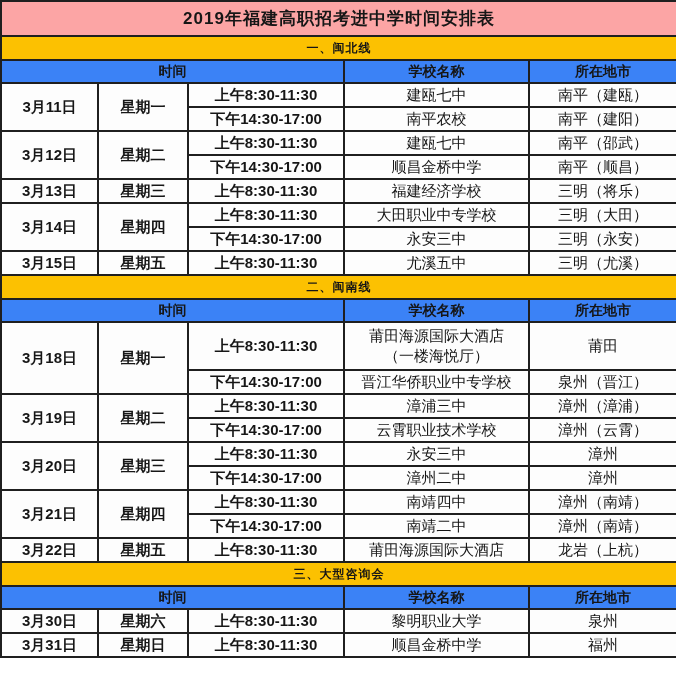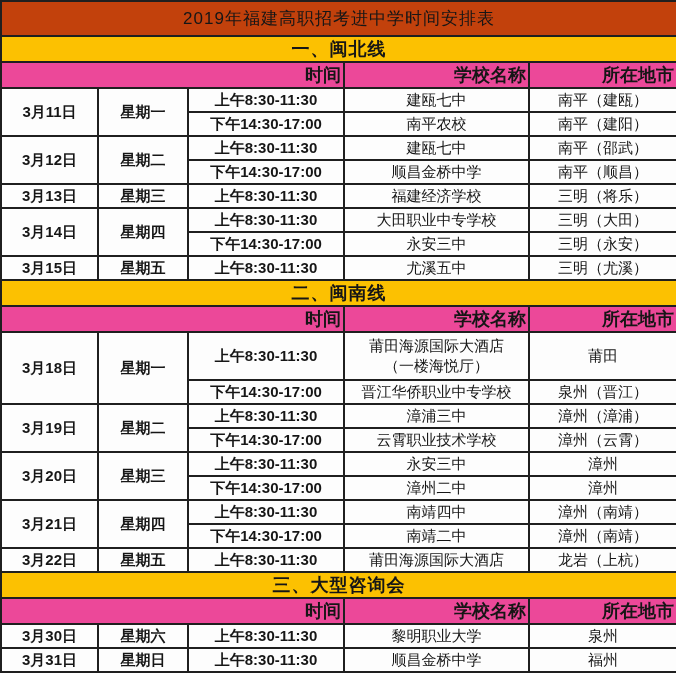--- a/index.html
+++ b/index.html
@@ -30,39 +30,38 @@
     background: #fdfdfd;
   }
   
   col.c-date    { width: 97px; }
   col.c-weekday { width: 90px; }
   col.c-time    { width: 156px; }
   col.c-school  { width: 185px; }
   col.c-city    { width: 148px; }
 
   tr.title-row td {
-    background: #c2410c;
+    background: #fca5a5;
     height: 33px;
     font-size: 17px;
-    font-weight: normal;
+    font-weight: bold;
     letter-spacing: 1px;
   }
   tr.section-row td {
     background: #fcc101;
     height: 22px;
-    font-size: 18px;
+    font-size: 12px;
     font-weight: bold;
     letter-spacing: 1px;
   }
   tr.head-row td {
-    background: #ec4899;
+    background: #3b82f6;
     height: 21px;
-    font-size: 18px;
+    font-size: 14px;
     font-weight: bold;
-    text-align: right;
   }
   tr.data-row { height: 24px; }
   tr.data-row.tall { height: 48px; }
   tr.data-row td { font-size: 15px; }
   td.cell-date, td.cell-weekday, td.cell-time { font-weight: bold; }
   td.cell-school, td.cell-city { font-weight: normal; }
   td.pre { white-space: pre-line; line-height: 1.35; }
   .bottom-gap { height: 6px; background: #ffffff; }
 </style>
 </head>

